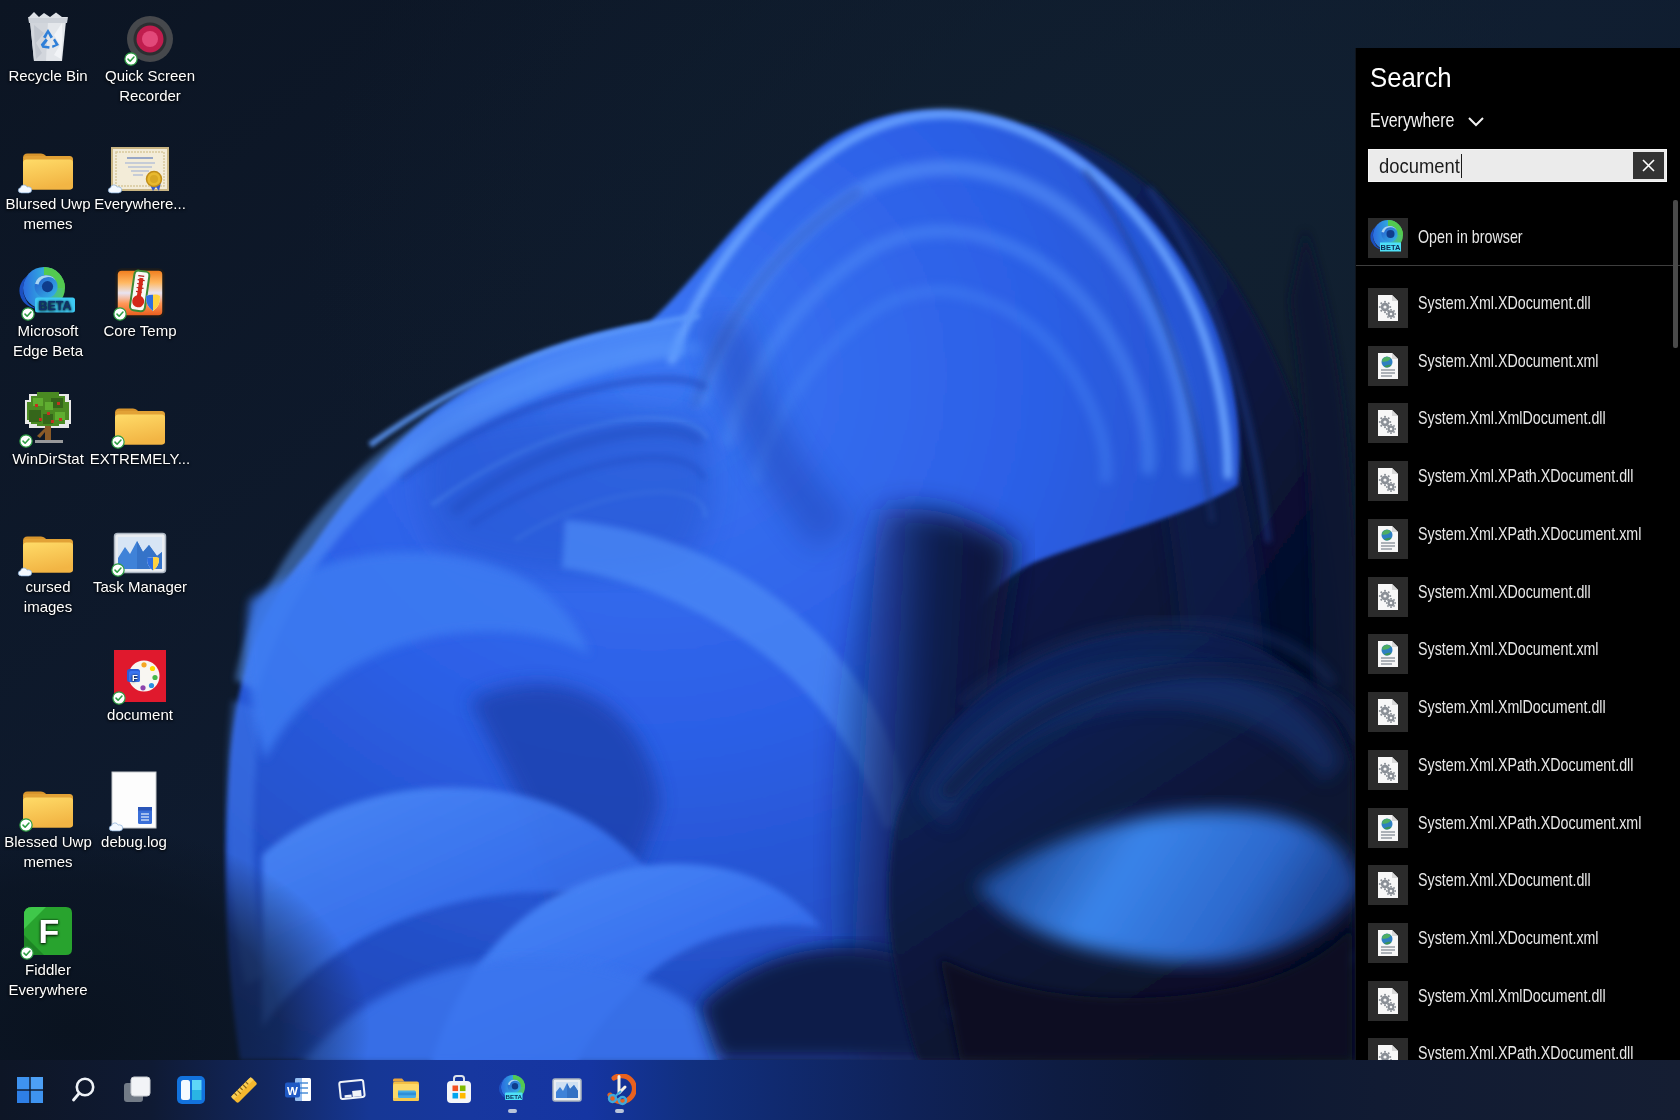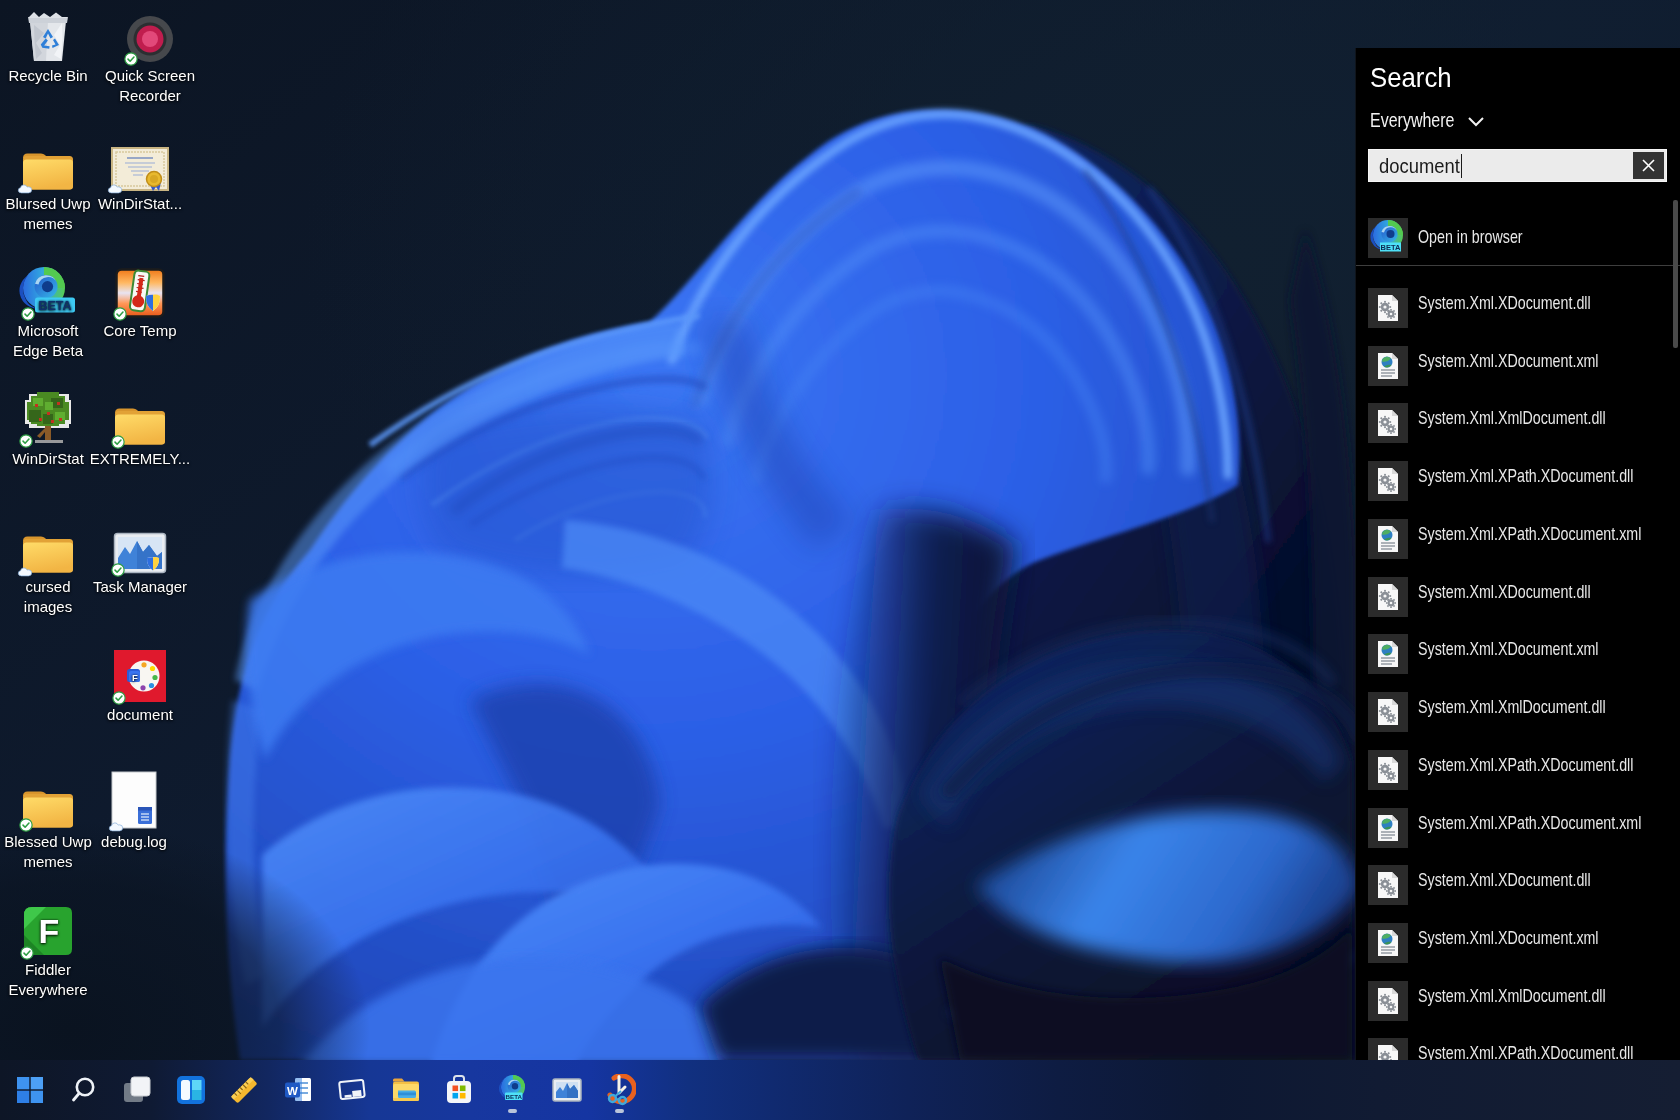--- a/index.html
+++ b/index.html
@@ -880,21 +880,21 @@
           <line x1="22" y1="28" x2="32" y2="28"></line>
         </g>
 <path d="M38,36 L42,44 L45,40 L48,44 L50,35 Z" fill="#3358c8"></path>
 <circle cx="43" cy="32" r="7.5" fill="#e8b92e" stroke="#c08d18" stroke-width="1.5"></circle>
 <circle cx="43" cy="32" r="4" fill="#d8a723"></circle>
 </svg>
 <svg class="badge" style="left:25px;bottom:-3px" width="16" height="12">
         <use href="#scloud"></use>
       </svg>
     </div>
-<div class="lbl">WinDirStat...</div>
+<div class="lbl">Everywhere...</div>
   </div>
 
 <div class="di" style="left:-10px;top:266px">
 <div class="islot">
       <svg width="58" height="52" viewBox="0 0 58 52">
 <defs>
           <linearGradient id="de1" x1="0" y1="0" x2="1" y2="0">
             <stop offset="0" stop-color="#2b6be0"></stop>
             <stop offset="0.45" stop-color="#31a6e0"></stop>
             <stop offset="1" stop-color="#58cc52"></stop>

